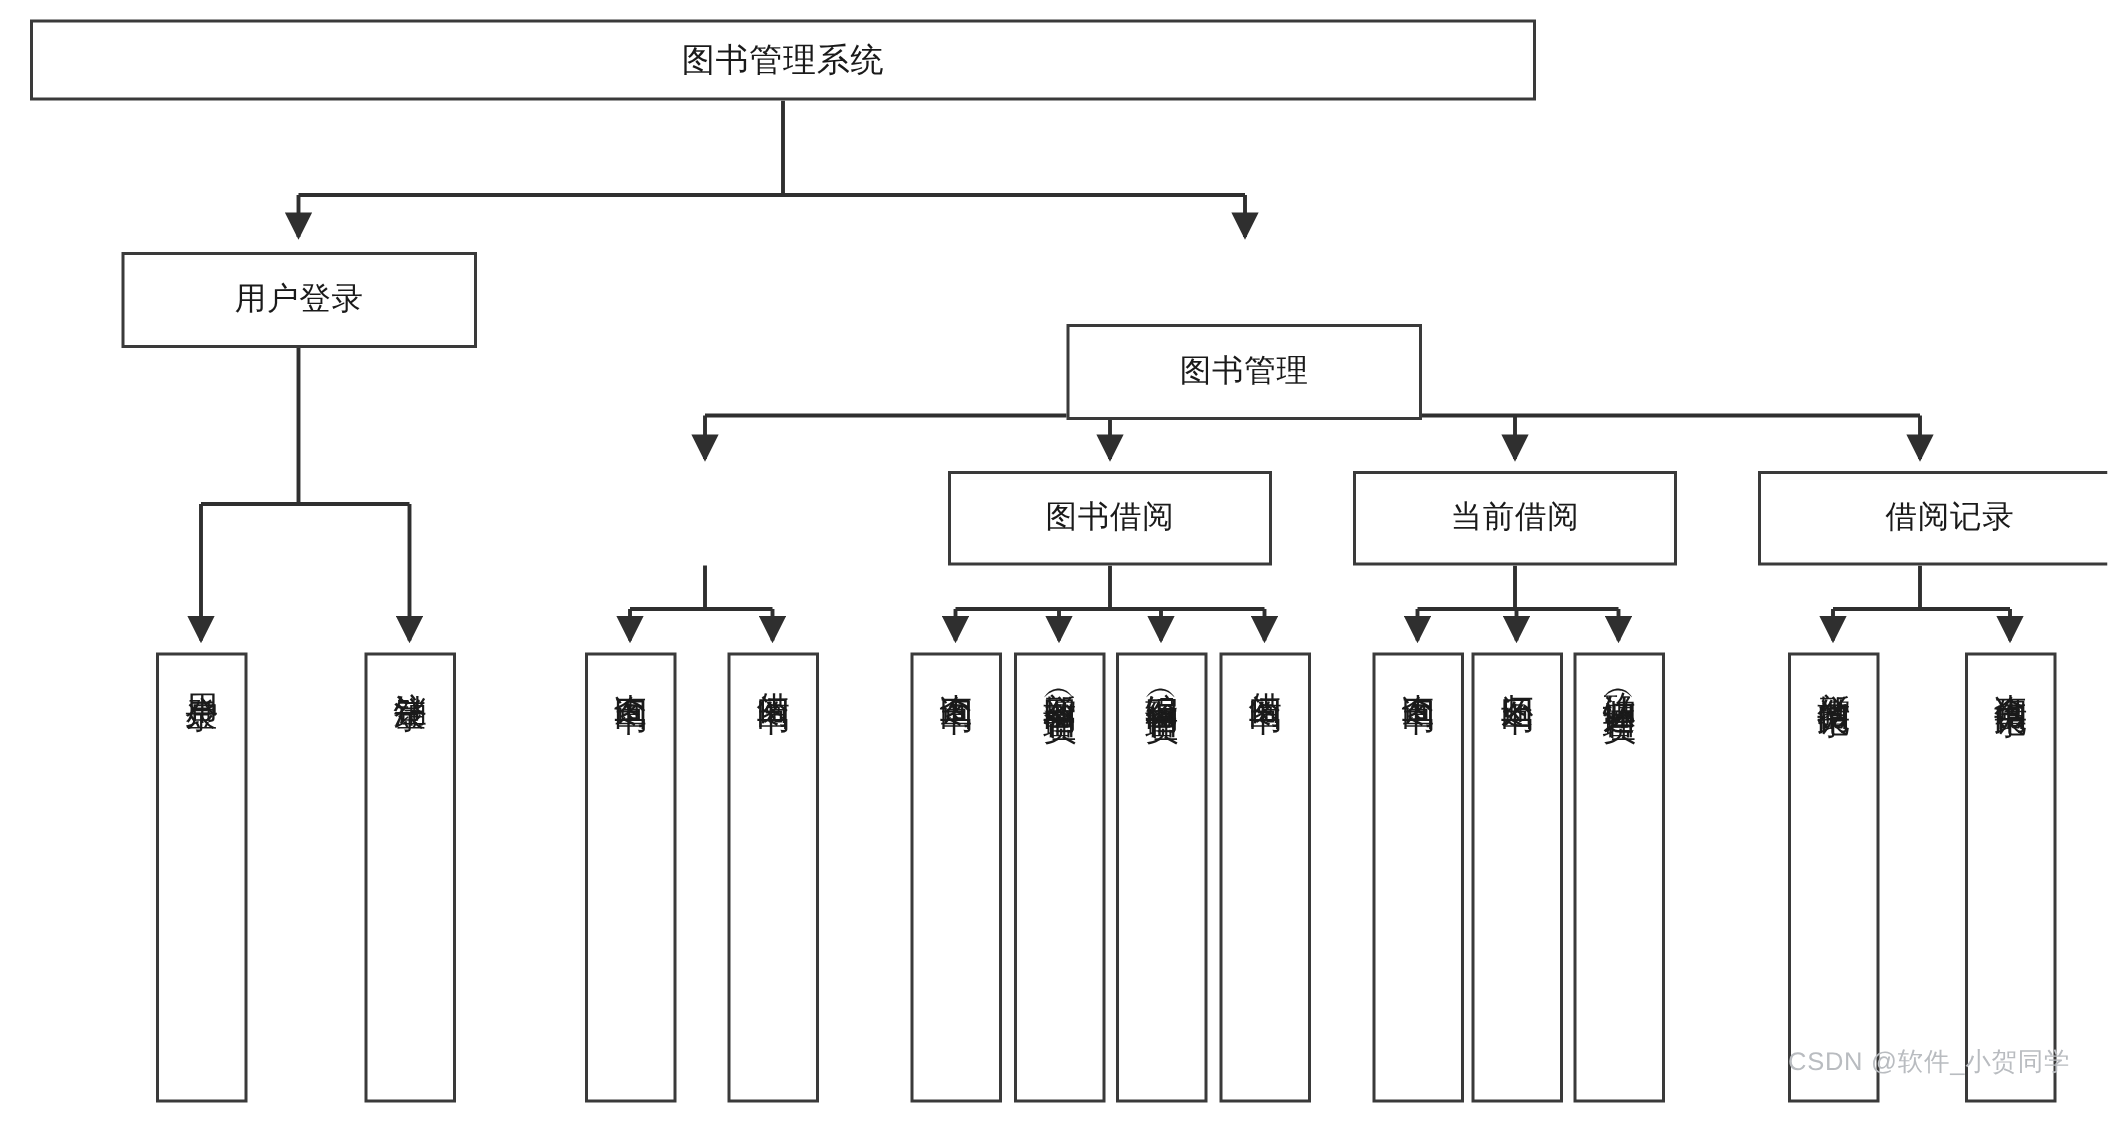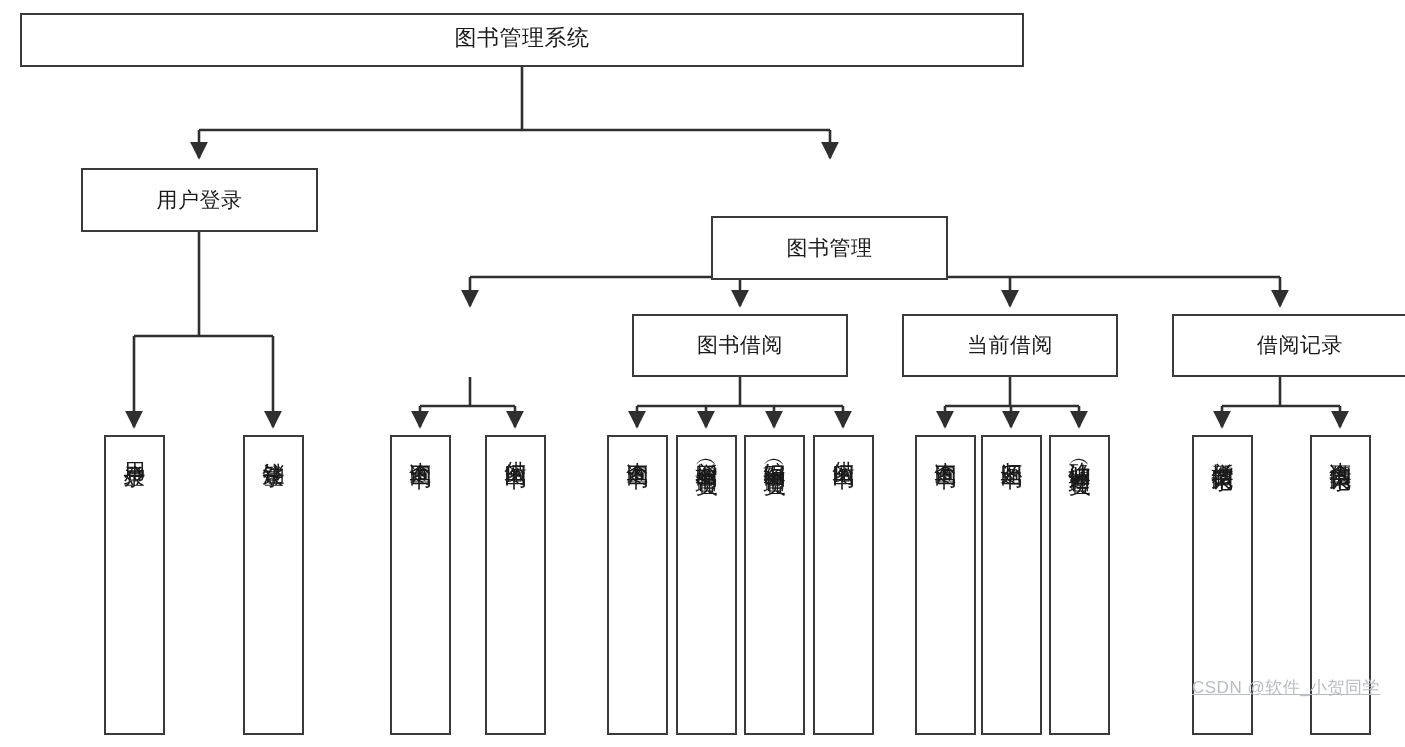--- a/index.html
+++ b/index.html
@@ -120,21 +120,21 @@
       <path d="M 1011 406 L 1011 427" marker-end="url(#arr)"></path>
       <path d="M 1079 406 L 1079 427" marker-end="url(#arr)"></path>
 
       <path d="M 1280 377 L 1280 406"></path>
       <path d="M 1222 406 L 1340 406"></path>
       <path d="M 1222 406 L 1222 427" marker-end="url(#arr)"></path>
       <path d="M 1340 406 L 1340 427" marker-end="url(#arr)"></path>
     </g>
   </svg>
 
-  <div class="node root" style="left:20px; top:13px; width:1004px; height:54px;font-family:Liberation Mono, monospace;">
+  <div class="node root" style="left:20px; top:13px; width:1004px; height:54px;">
     <span class="lbl">图书管理系统</span>
   </div>
 
   <div class="node h" style="left:81px; top:168px; width:237px; height:64px;">
     <span class="lbl">用户登录</span>
   </div>
   <div class="node h" style="left:711px; top:168px; width:237px; height:64px;margin-top:48px;">
     <span class="lbl">图书管理</span>
   </div>
 
@@ -185,15 +185,15 @@
     <span class="lbl">确认归还（管理员）</span>
   </div>
 
   <div class="node v" style="left:1192px; top:435px; width:61px; height:300px;">
     <span class="lbl">新增借阅记录</span>
   </div>
   <div class="node v" style="left:1310px; top:435px; width:61px; height:300px;">
     <span class="lbl">查询借阅记录</span>
   </div>
 
-  <div class="watermark" style="left:1192px; top:676px;text-decoration:underline;">CSDN @软件_小贺同学</div>
+  <div class="watermark" style="left:1192px; top:696px;">CSDN @软件_小贺同学</div>
 
 </div>
 
 </body></html>

